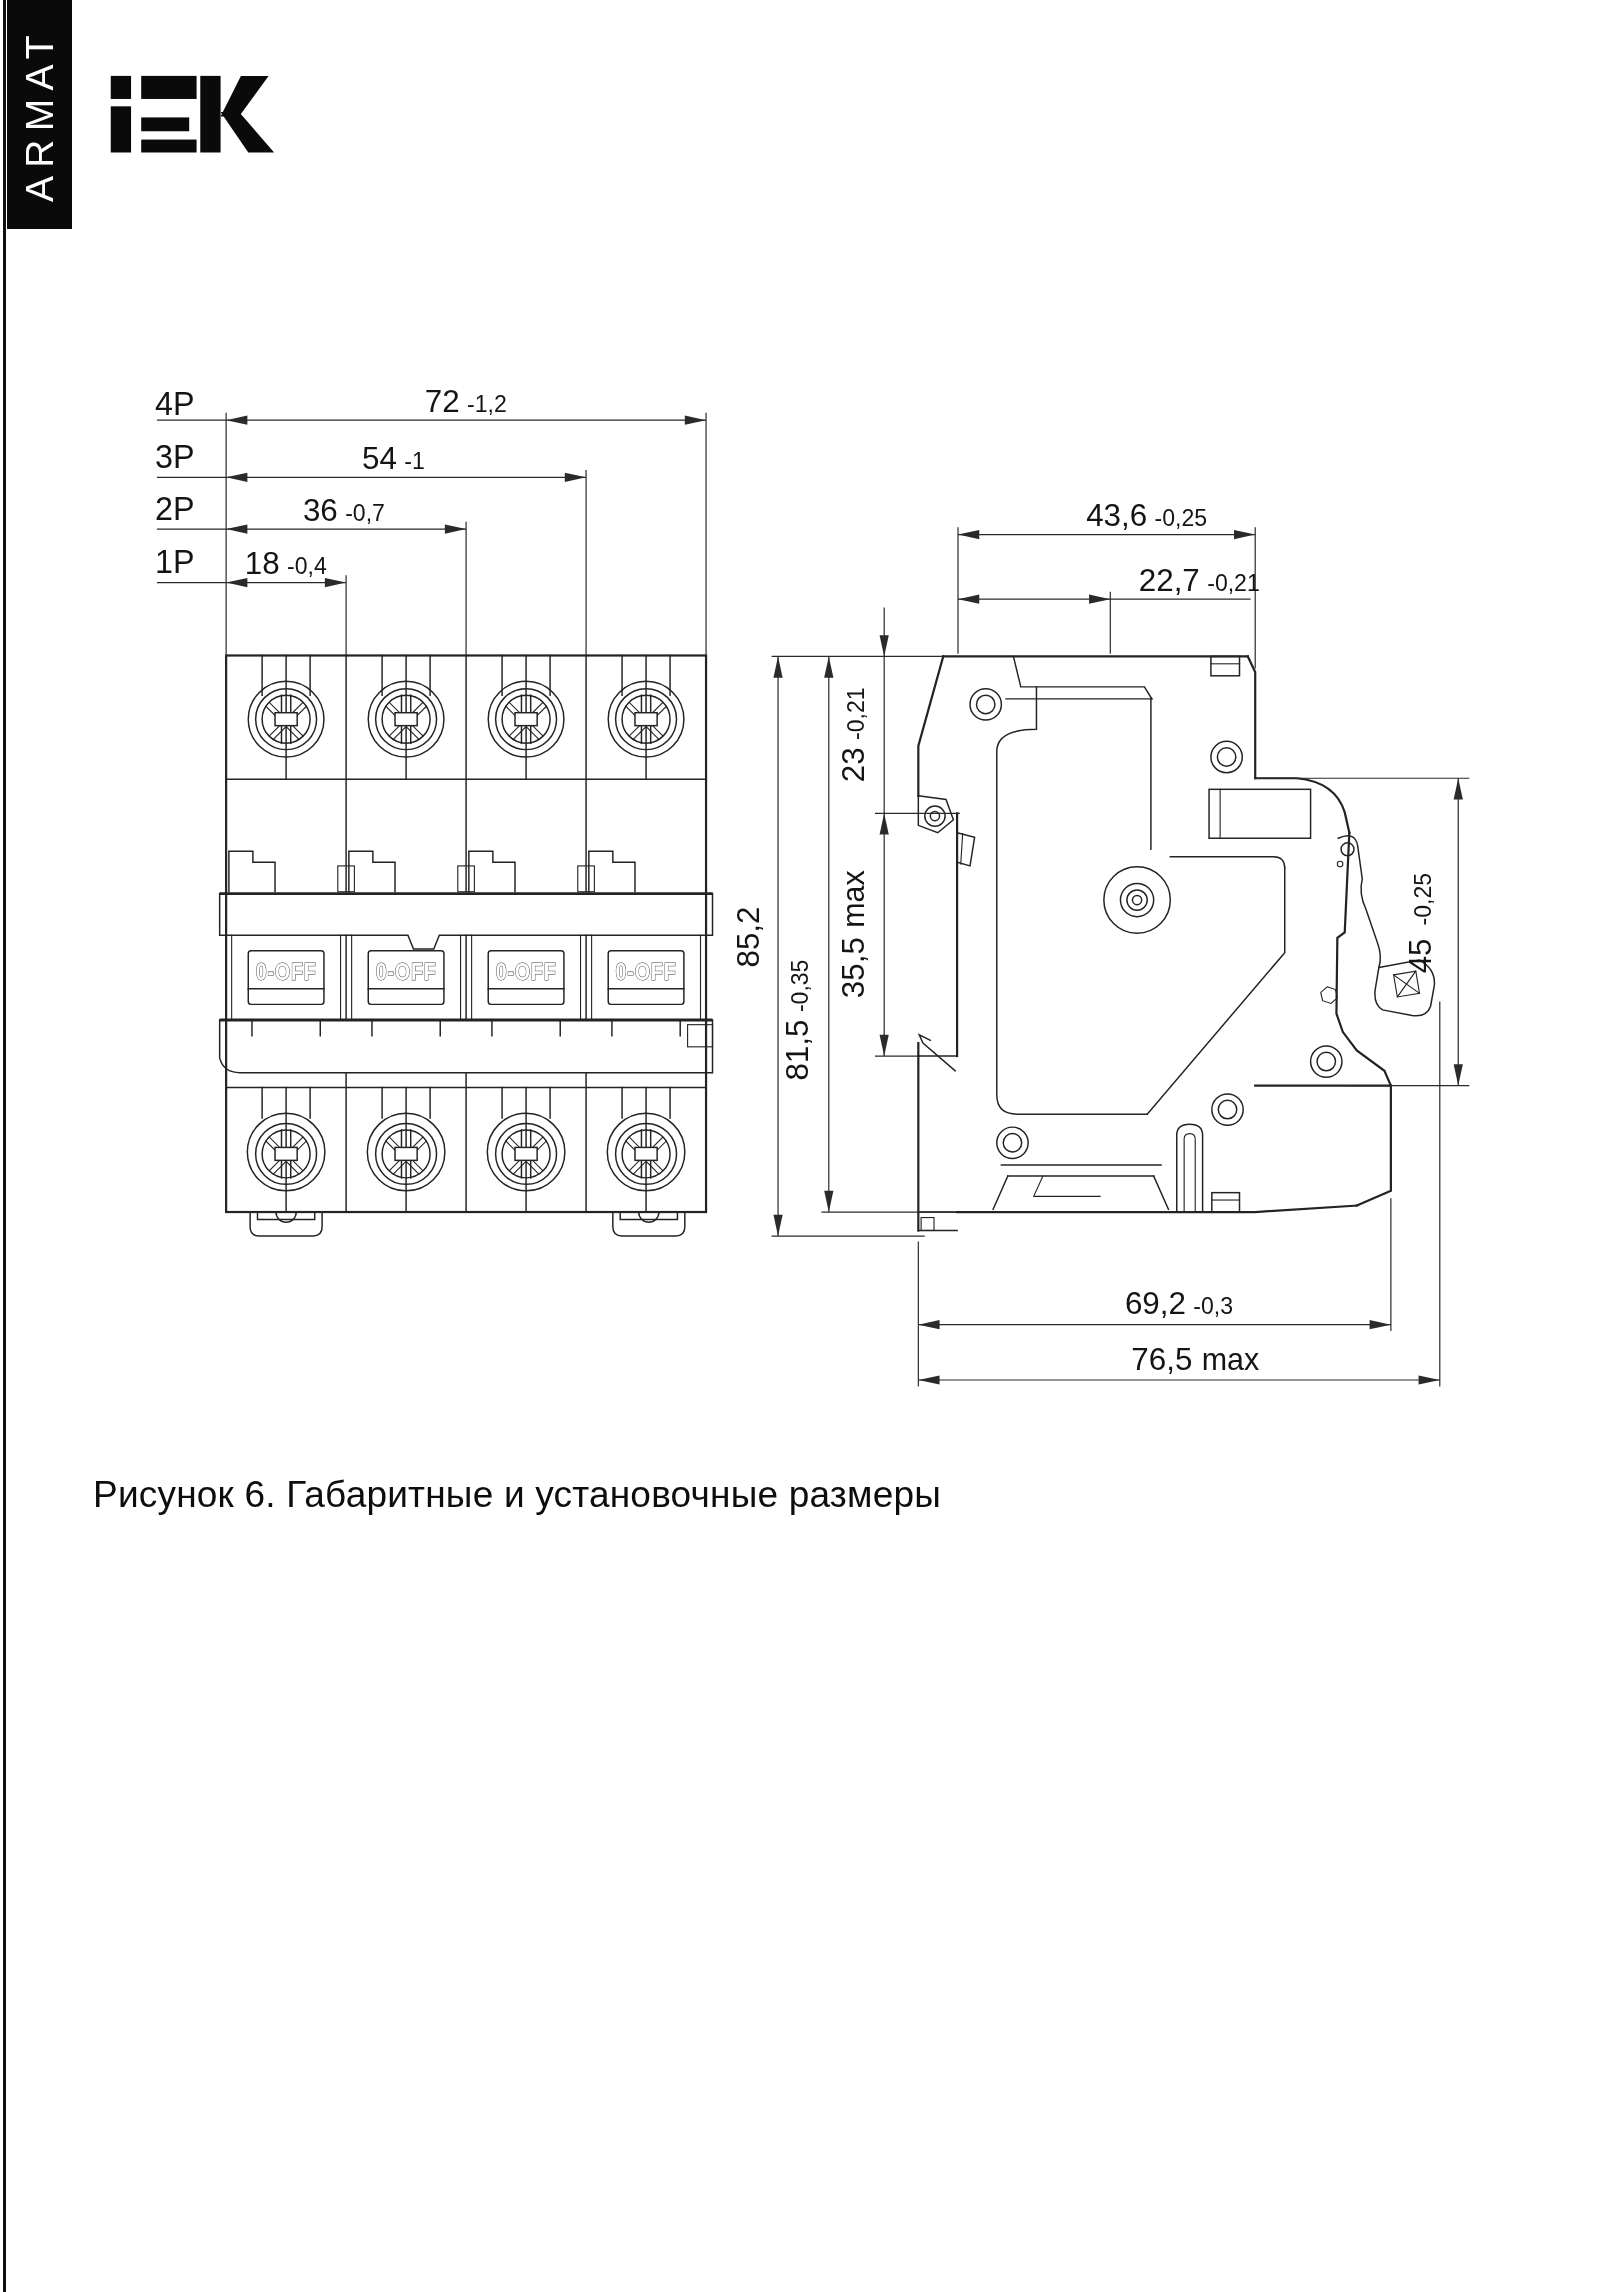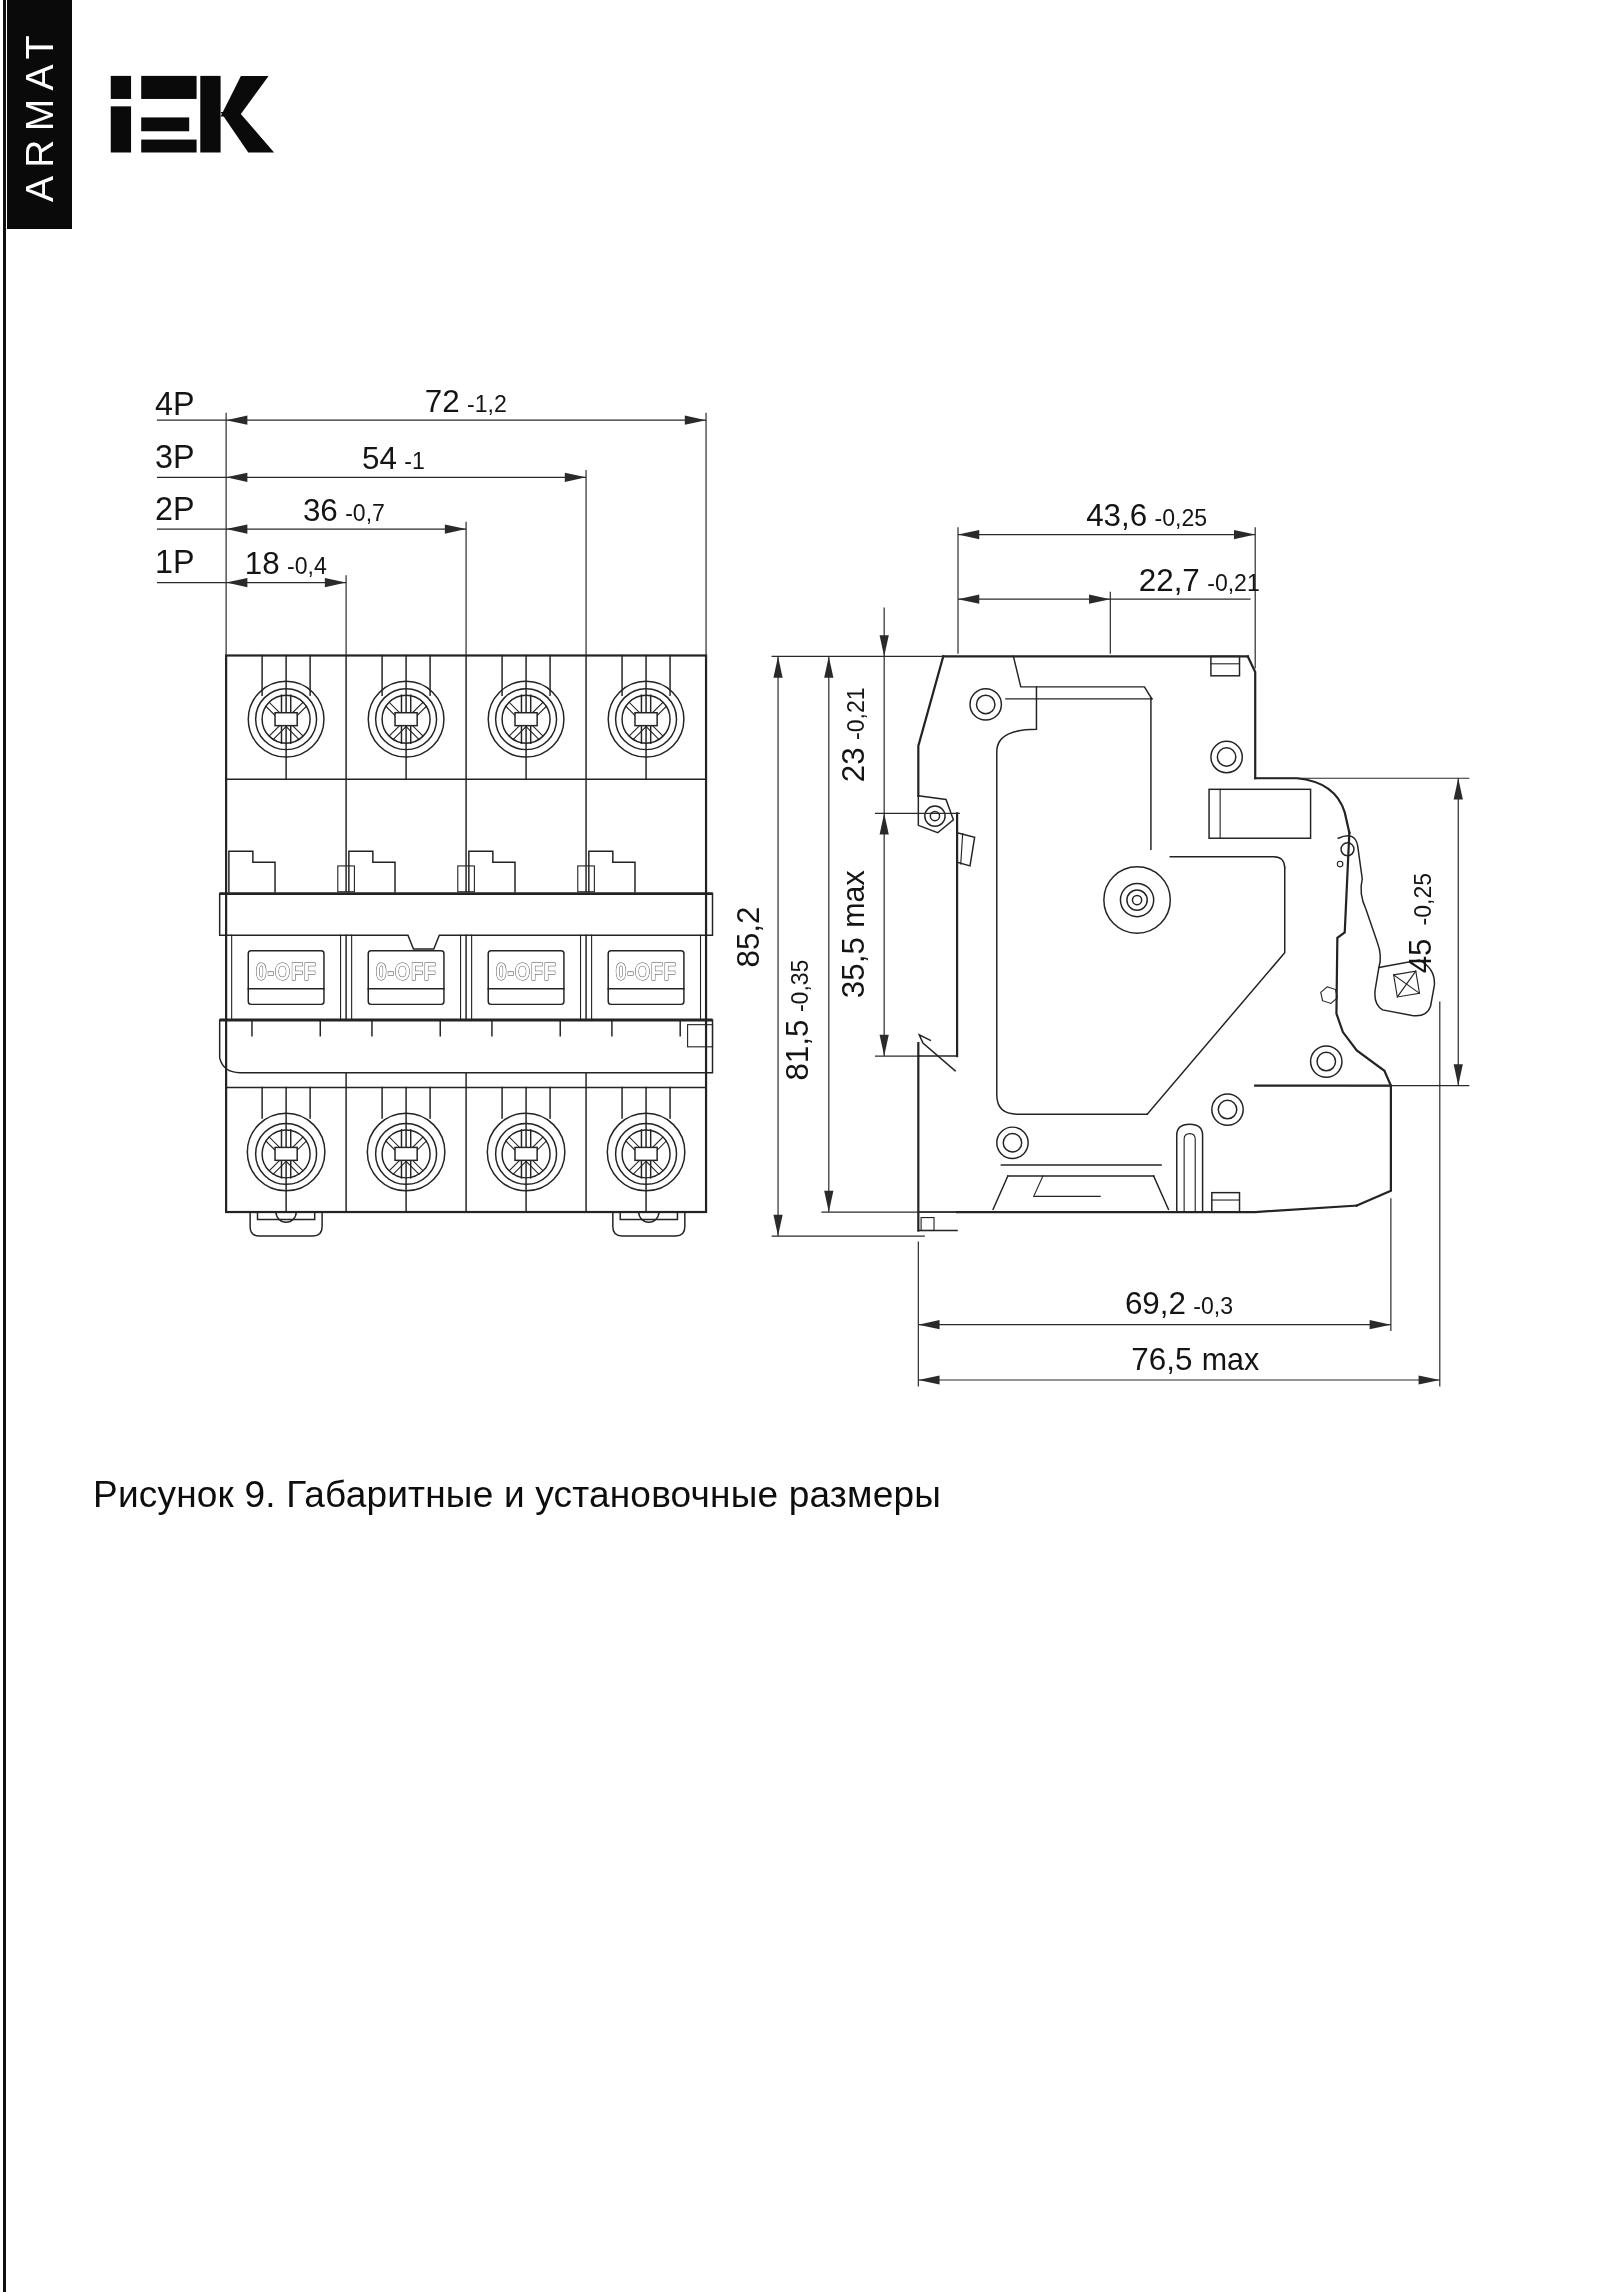--- a/index.html
+++ b/index.html
@@ -331,14 +331,14 @@
 
     <line class="dim" x1="1560" y1="1085" x2="1560" y2="1502"></line>
     <line class="dim" x1="995" y1="1495" x2="1560" y2="1495"></line>
     <use href="#arrL" x="995" y="1495"></use>
       <use href="#arrR" x="1560" y="1495"></use>
     <text class="dtxt" x="1292" y="1484" text-anchor="end">76,5</text>
     <text class="dmax" x="1302" y="1484">max</text>
   </g>
 </svg>
 
-<div id="caption">Рисунок 9. Габаритные и установочные размеры</div>
+<div id="caption">Рисунок 6. Габаритные и установочные размеры</div>
 
 
 </body></html>

